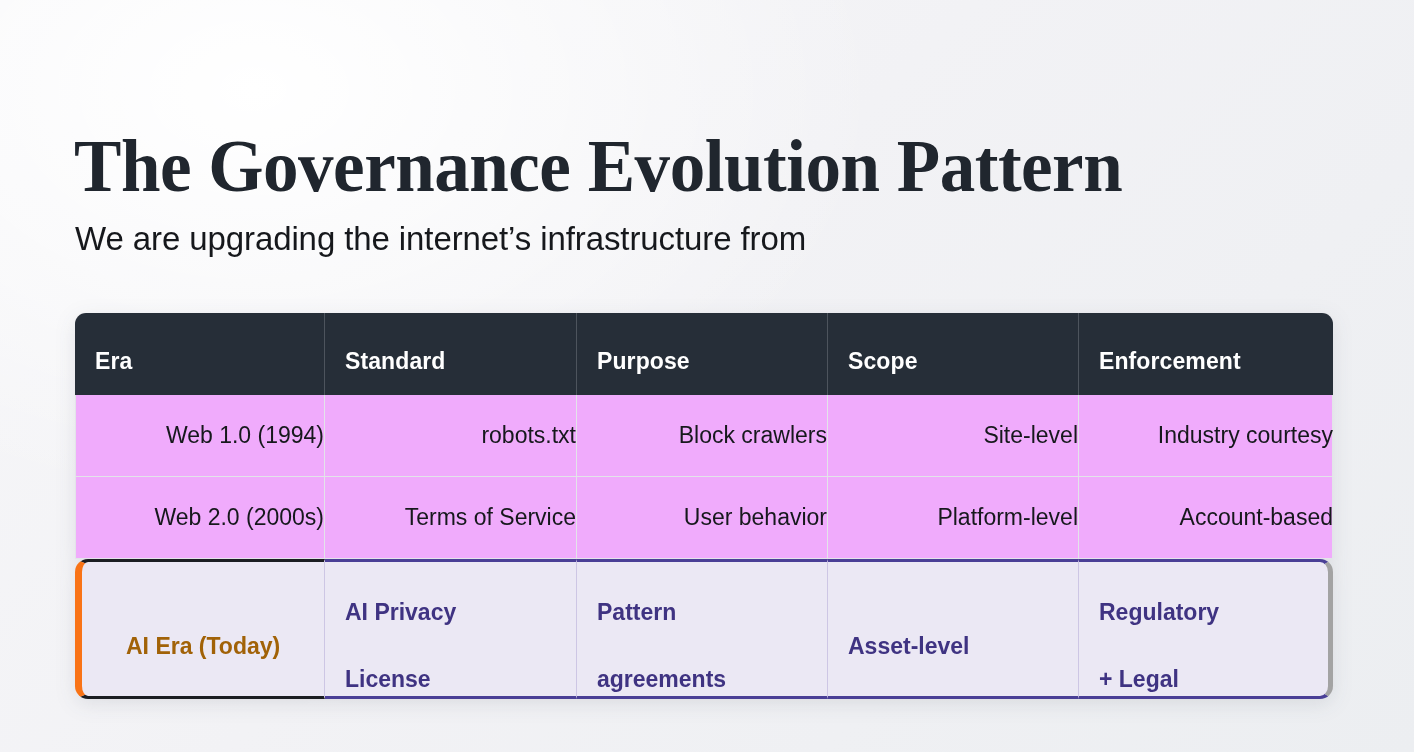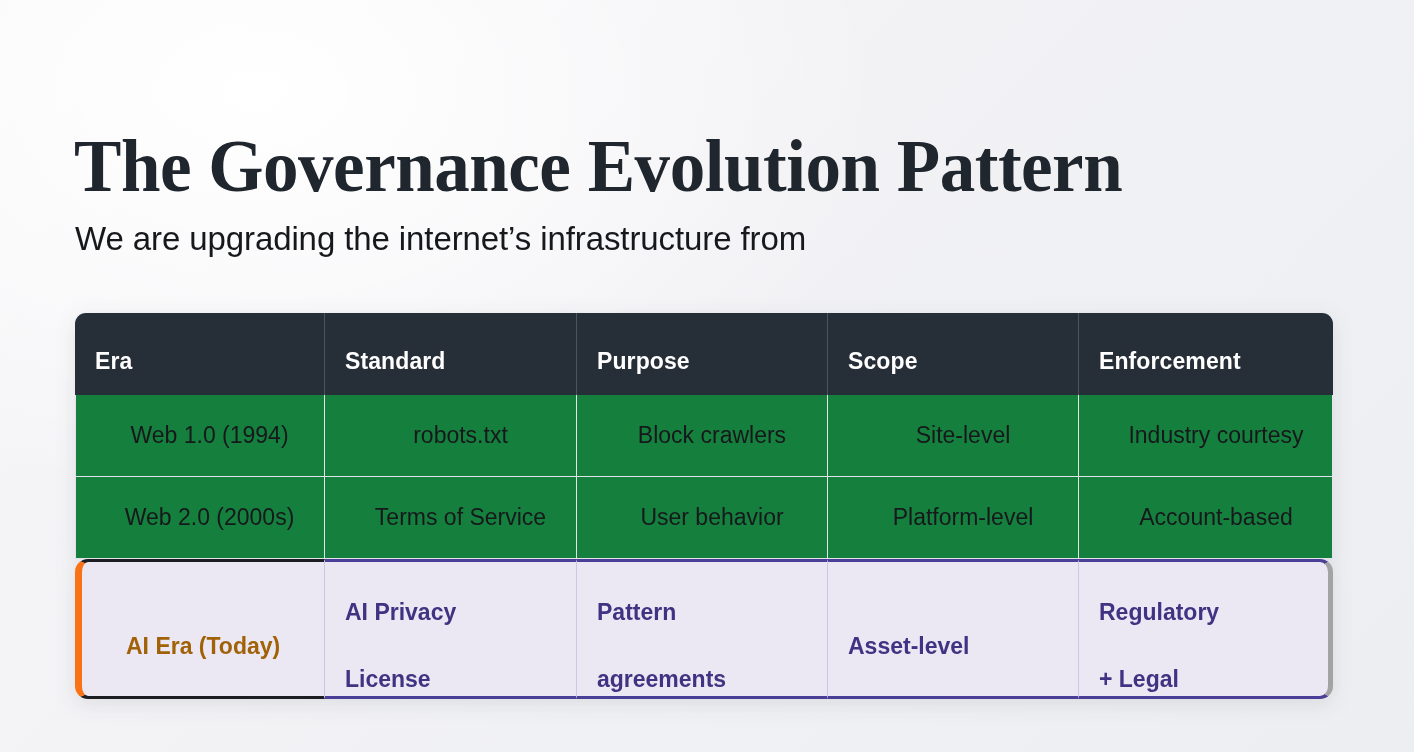--- a/index.html
+++ b/index.html
@@ -88,25 +88,25 @@
     height: 82px;
     box-sizing: border-box;
     vertical-align: middle;
   }
   .gtable thead th:last-child { border-right: none; }
   .gtable thead th:first-child { border-top-left-radius: 11px; }
   .gtable thead th:last-child  { border-top-right-radius: 11px; }
 
   
   .gtable tbody tr.row td {
-    background: #15803d;
+    background: #f0abfc;
     color: #16181c;
     font-size: 23px;
     font-weight: 400;
-    text-align: center;
+    text-align: right;
     padding: 0 0 0 20px;
     height: 82px;
     box-sizing: border-box;
     vertical-align: middle;
     border-right: 1px solid #e3e4e9;
     border-bottom: 1px solid #e3e4e9;
   }
   .gtable tbody tr.row td:last-child { border-right: none; }
   .gtable tbody tr.row:first-of-type td { border-top: none; }
 

